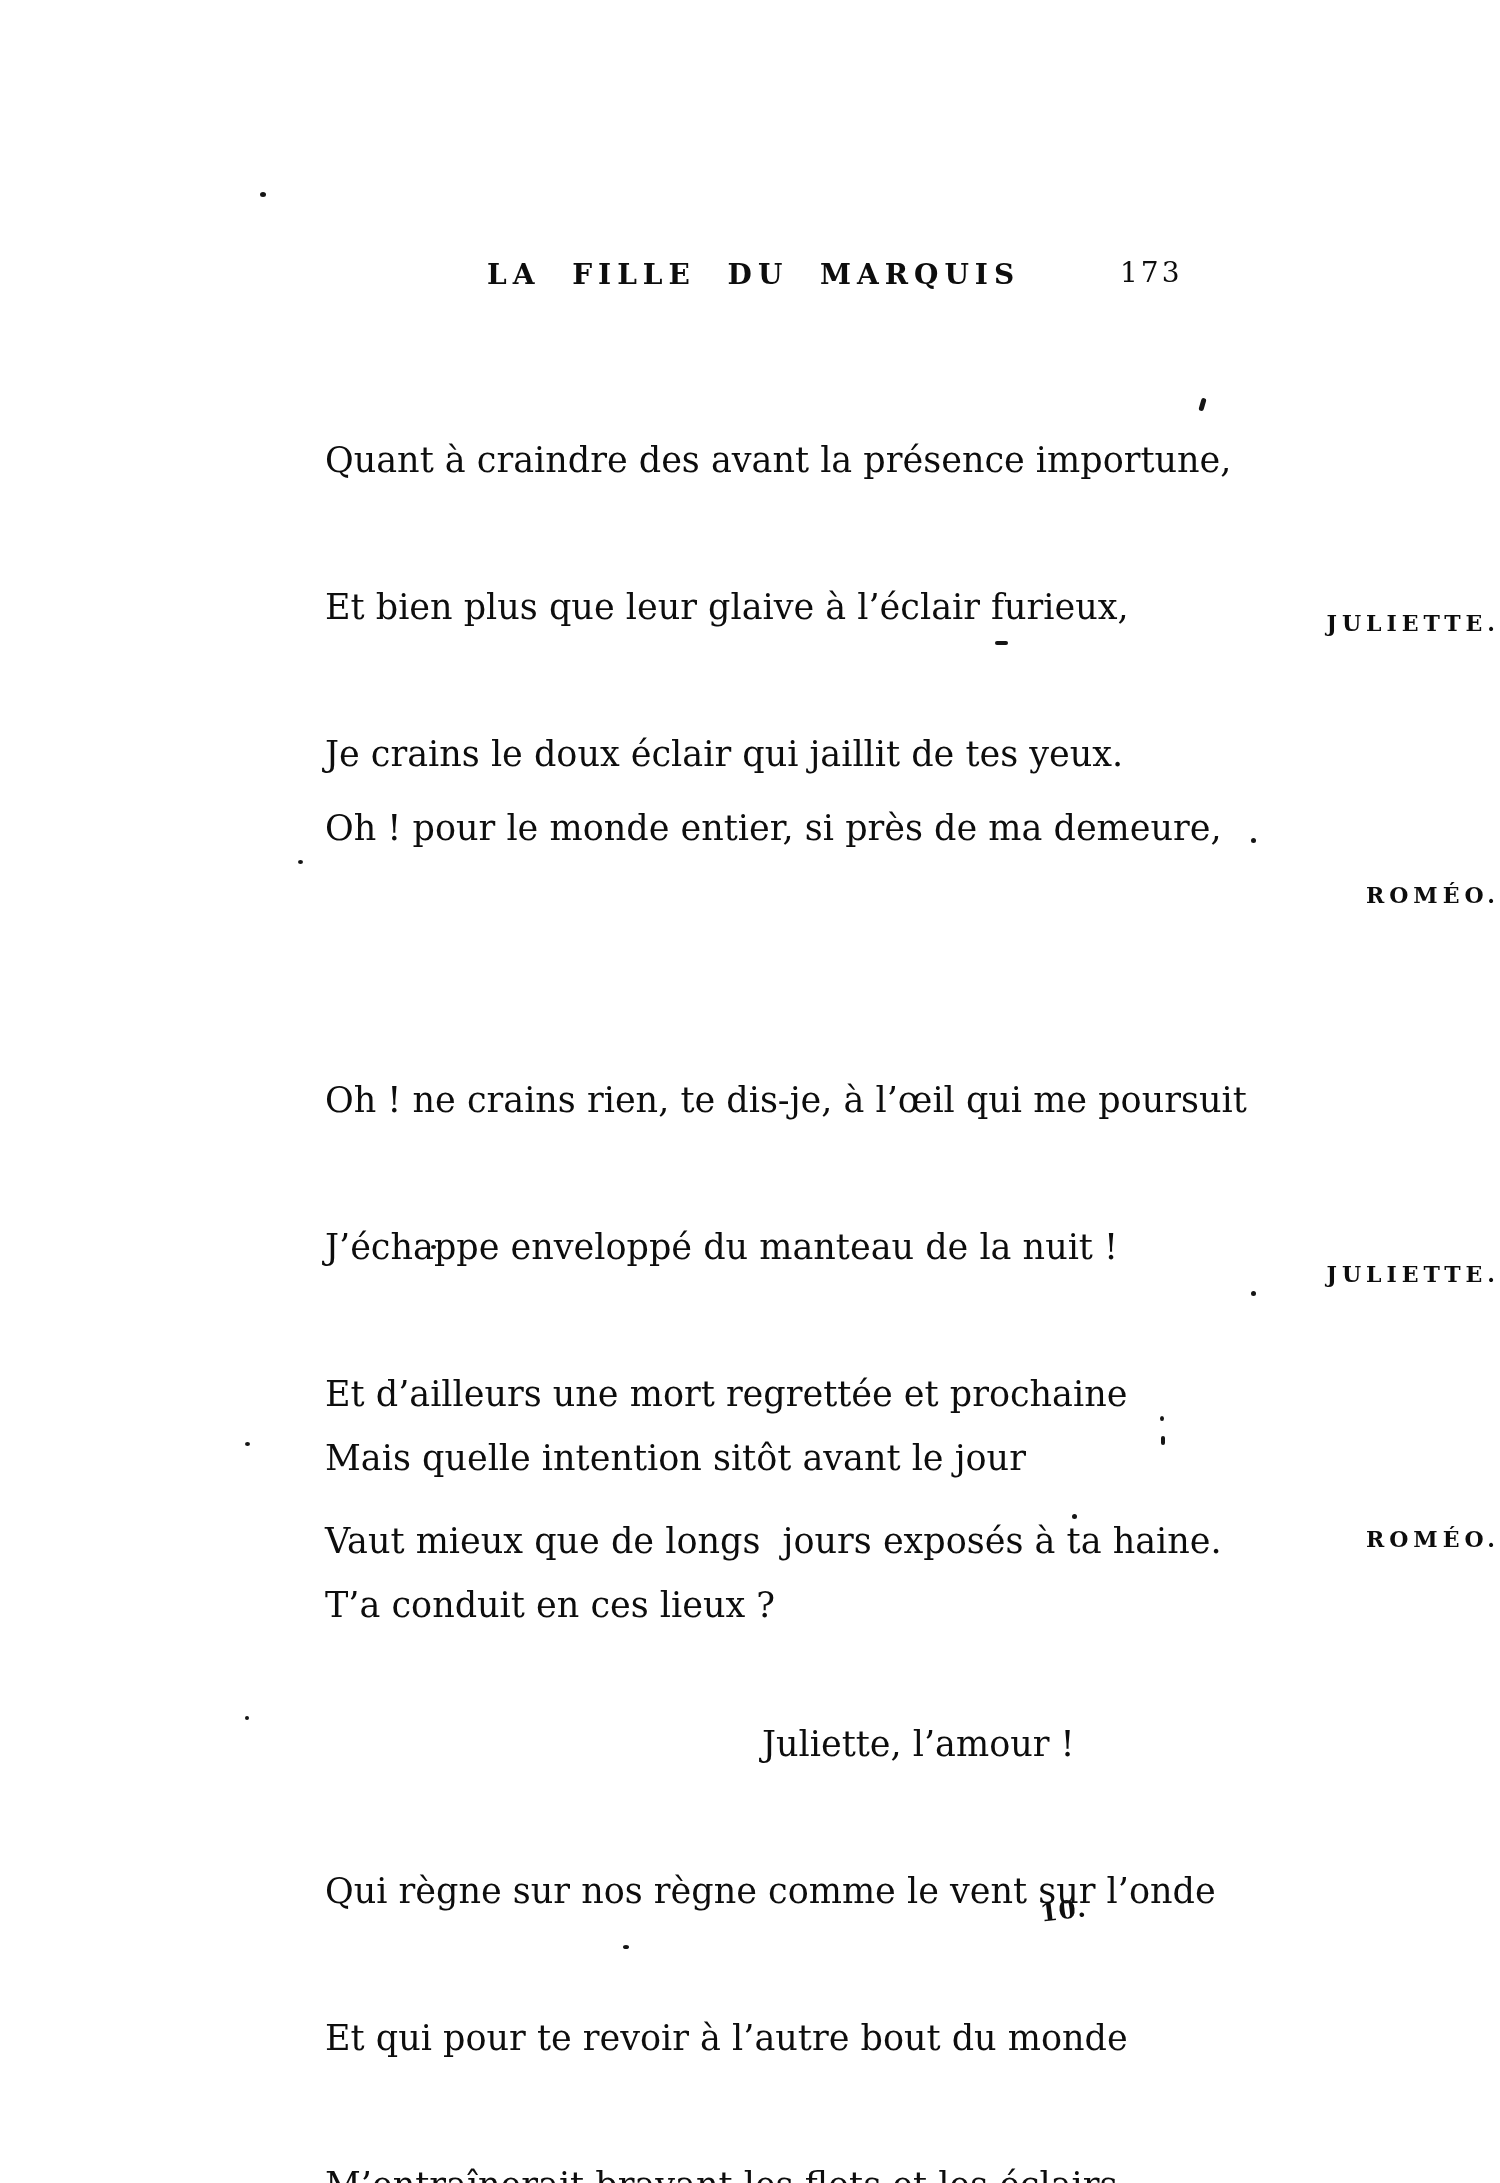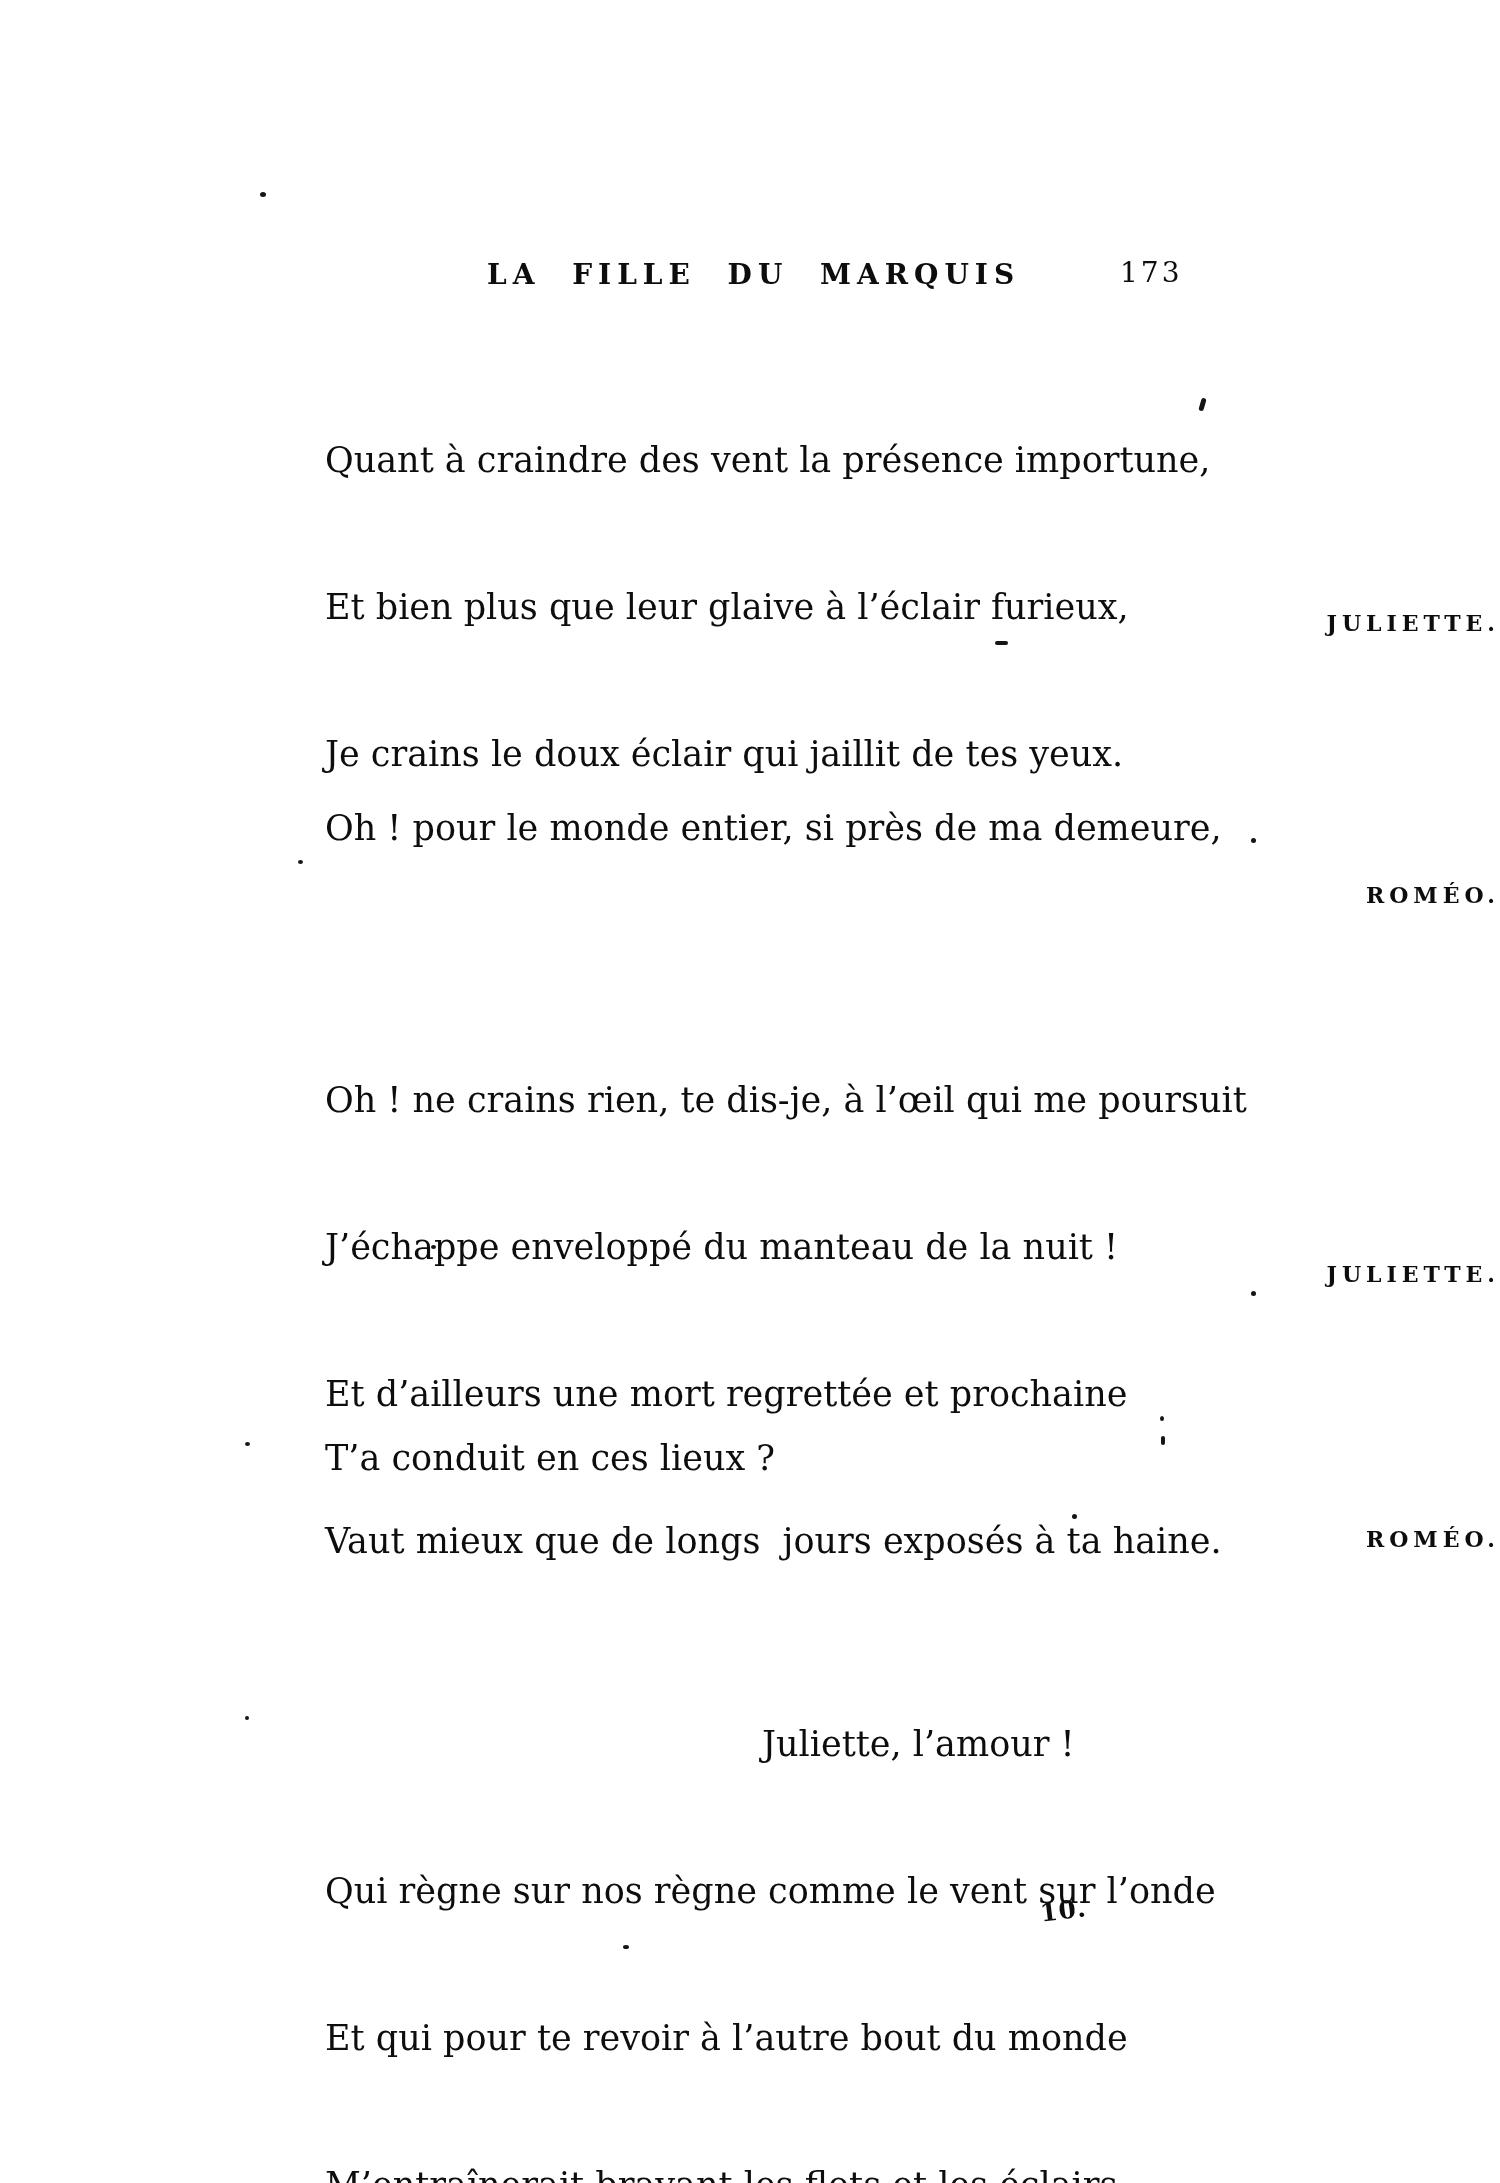--- a/index.html
+++ b/index.html
@@ -69,21 +69,21 @@
 </style>
 </head>
 <body>
 
 <div class="page">
 
   <div class="running-title">LA FILLE DU MARQUIS</div>
   <div class="page-number">173</div>
 
   <div class="stanza" style="top:338px">
-    <div class="verse-line">Quant à craindre des vent la présence importune,</div>
+    <div class="verse-line">Quant à craindre des avant la présence importune,</div>
     <div class="verse-line">Et bien plus que leur glaive à l’éclair furieux,</div>
     <div class="verse-line">Je crains le doux éclair qui jaillit de tes yeux.</div>
   </div>
 
   <div class="speaker" style="top:610px">JULIETTE.</div>
 
   <div class="stanza" style="top:706px">
     <div class="verse-line">Oh ! pour le monde entier, si près de ma demeure,</div>
   </div>
 
@@ -92,20 +92,21 @@
   <div class="stanza" style="top:978px">
     <div class="verse-line">Oh ! ne crains rien, te dis-je, à l’œil qui me poursuit</div>
     <div class="verse-line">J’échappe enveloppé du manteau de la nuit !</div>
     <div class="verse-line">Et d’ailleurs une mort regrettée et prochaine</div>
     <div class="verse-line">Vaut mieux que de longs  jours exposés à ta haine.</div>
   </div>
 
   <div class="speaker" style="top:1261px">JULIETTE.</div>
 
   <div class="stanza" style="top:1336px">
+    <div class="verse-line">Mais quelle intention sitôt avant le jour</div>
     <div class="verse-line">T’a conduit en ces lieux ?</div>
   </div>
 
   <div class="speaker" style="top:1526px">ROMÉO.</div>
 
   <div class="stanza" style="top:1622px">
     <div class="verse-line indent">Juliette, l’amour !</div>
     <div class="verse-line">Qui règne sur nos règne comme le vent sur l’onde</div>
     <div class="verse-line">Et qui pour te revoir à l’autre bout du monde</div>
     <div class="verse-line">M’entraînerait bravant les flots et les éclairs</div>

